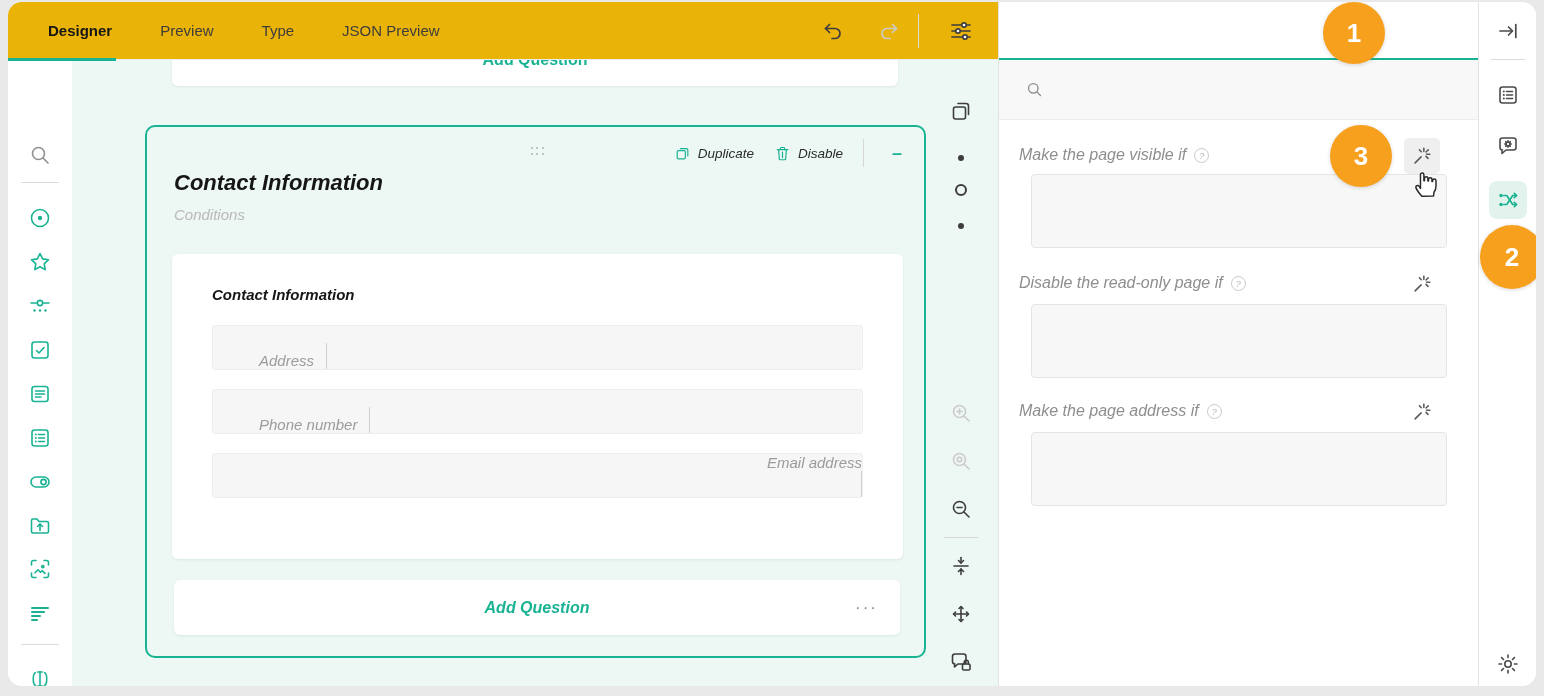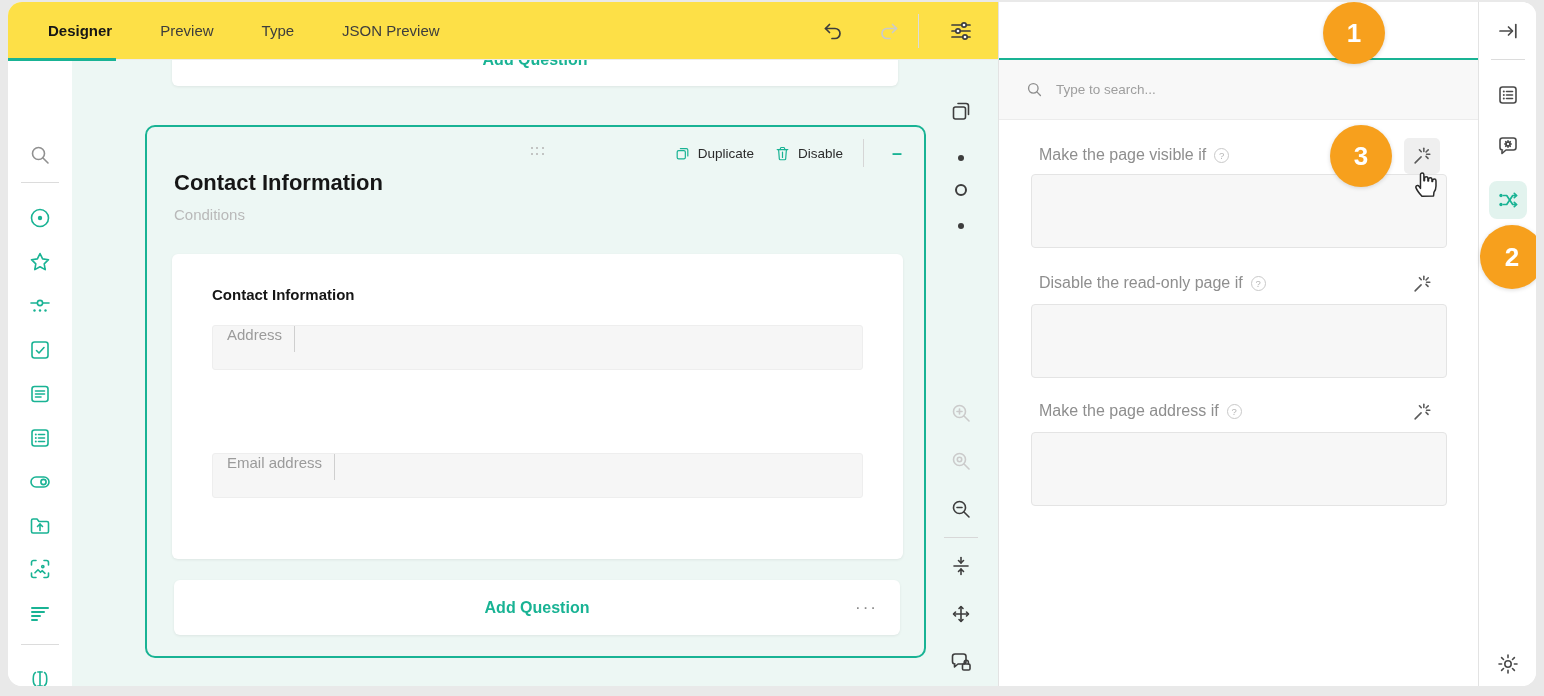--- a/index.html
+++ b/index.html
@@ -13,21 +13,21 @@
   *{box-sizing:border-box;margin:0;padding:0;}
   html,body{width:1544px;height:696px;}
   body{
     position:relative;background:#e9e9e9;overflow:hidden;
     font-family:"Liberation Sans",sans-serif;color:var(--ink);
   }
   .app{position:absolute;left:8px;top:2px;width:1528px;height:684px;background:#fff;
        border-radius:14px;overflow:hidden;}
 
   
-  .header-left{position:absolute;left:0;top:0;width:990px;height:58px;background:#fde047;
+  .header-left{position:absolute;left:0;top:0;width:990px;height:58px;background:#eab308;
                border-bottom:1px solid #ececec;z-index:6;}
   .tabs{display:flex;height:100%;align-items:center;padding-left:16px;}
   .tab{padding:0 24px;font-size:15px;color:#3d3d3d;cursor:pointer;}
   .tab.active{font-weight:bold;color:var(--ink);}
   .designer-underline{position:absolute;left:0;bottom:-2px;width:108px;height:3px;background:var(--accent);}
   .hdr-icon{position:absolute;top:17px;width:24px;height:24px;}
   .hdr-sep{position:absolute;left:910px;top:12px;width:1px;height:34px;background:#dcdcdc;}
 
   
   .cond-header{position:absolute;left:991px;top:0;width:479px;height:58px;background:#fff;
@@ -43,35 +43,35 @@
   .tb-icon.gray{color:#909090;}
   .tb-div{position:absolute;left:13px;width:38px;height:1px;background:#dcdcdc;}
 
   
   .canvas{position:absolute;left:64px;top:58px;width:926px;height:626px;background:var(--canvas);
           overflow:hidden;z-index:1;}
   .card{background:#fff;border-radius:6px;box-shadow:0 1px 3px rgba(0,0,0,.07);}
   .top-addq{position:absolute;left:100px;top:-26px;width:726px;height:52px;line-height:52px;
             text-align:center;color:var(--accent);font-weight:bold;font-size:16px;}
   .page-panel{position:absolute;left:73px;top:65px;width:781px;height:533px;
-              border:2px solid var(--accent);border-radius:10px;}
+              border:2px solid var(--accent);border-radius:10px;font-style:italic;}
   .drag-dots{position:absolute;left:384px;top:20px;width:14px;height:9px;display:grid;
              grid-template-columns:repeat(3,1fr);grid-template-rows:repeat(2,1fr);gap:2px;cursor:grab;}
   .drag-dots i{width:2px;height:2px;border-radius:50%;background:#b3b3b3;}
   .panel-actions{position:absolute;right:14px;top:12px;display:flex;align-items:center;gap:20px;}
   .p-act{display:flex;align-items:center;gap:7px;font-size:13.5px;color:#2b2b2b;cursor:pointer;}
   .p-act svg{color:var(--accent);}
   .p-act-sep{width:1px;height:28px;background:#d6d6d6;}
   .p-collapse{color:var(--accent);font-size:18px;font-weight:bold;padding:0 8px;cursor:pointer;}
   .page-title{position:absolute;left:27px;top:43px;font-size:22px;font-weight:bold;color:var(--ink);}
   .page-desc{position:absolute;left:27px;top:79px;font-size:15px;color:#b9b9b9;}
   .q-card{position:absolute;left:25px;top:127px;width:731px;height:305px;}
   .q-title{position:absolute;left:40px;top:32px;font-size:15px;font-weight:bold;color:var(--ink);}
   .mt-row{position:absolute;left:40px;width:651px;height:45px;background:#f6f6f6;
-          border:1px solid #eeeeee;border-radius:3px;display:flex;align-items:flex-start;}
+          border:1px solid #eeeeee;border-radius:3px;display:flex;align-items:flex-end;padding-left:32px;}
   .mt-label{padding-left:14px;font-size:15px;color:#9b9b9b;}
   .mt-sep{width:1px;height:26px;background:#cfcfcf;margin-left:12px;}
   .addq-card{position:absolute;left:27px;top:453px;width:726px;height:55px;display:flex;
              align-items:center;justify-content:center;cursor:pointer;}
   .addq-label{color:var(--accent);font-weight:bold;font-size:16px;}
   .addq-more{position:absolute;right:22px;top:50%;transform:translateY(-50%);color:#8a8a8a;
              font-size:17px;letter-spacing:2px;cursor:pointer;}
 
   
   .mid-icon{position:absolute;left:877px;width:24px;height:24px;color:#3d3d3d;cursor:pointer;}
@@ -80,21 +80,21 @@
   .pdot{position:absolute;left:886px;width:6px;height:6px;border-radius:50%;background:#3d3d3d;cursor:pointer;}
   .pdot.current{left:883px;width:12px;height:12px;background:transparent;border:2px solid #3d3d3d;}
 
   
   .cond-body{position:absolute;left:991px;top:58px;width:479px;height:626px;background:#fff;z-index:3;}
   .search-bar{position:absolute;left:0;top:0;width:100%;height:60px;background:#f8f8f8;
               border-bottom:1px solid #ececec;display:flex;align-items:center;padding-left:26px;gap:12px;}
   .search-input{border:0;outline:0;background:transparent;font-size:13.5px;color:#444;width:330px;
                 font-family:"Liberation Sans",sans-serif;}
   .search-input::placeholder{color:#9e9e9e;}
-  .cond-group{position:absolute;left:40px;width:416px;}
+  .cond-group{position:absolute;left:20px;width:416px;font-style:italic;}
   .cond-label{display:flex;align-items:center;gap:8px;font-size:16px;color:var(--gray);}
   .help-dot{width:15px;height:15px;border-radius:50%;border:1.3px solid #c9c9c9;color:#b5b5b5;
             font-size:9.5px;display:inline-flex;align-items:center;justify-content:center;}
   .cond-area{position:absolute;left:32px;width:416px;height:74px;background:#f7f7f7;
              border:1px solid #e4e4e4;border-radius:4px;cursor:text;}
   .wand-btn{position:absolute;width:36px;height:36px;border-radius:5px;display:flex;align-items:center;
             justify-content:center;color:#5a5a5a;cursor:pointer;}
   .wand-btn.hover{background:#efefef;}
 
   
@@ -292,21 +292,25 @@
 
       <div class="page-title">Contact Information</div>
       <div class="page-desc">Conditions</div>
 
       <div class="card q-card">
         <div class="q-title">Contact Information</div>
         <div class="mt-row" style="top:71px;">
           <span class="mt-label">Address</span>
           <span class="mt-sep"></span>
         </div>
-        <div class="mt-row" style="top:199px;">
+        <div class="mt-row" style="top:135px;">
+          <span class="mt-label">Phone number</span>
+          <span class="mt-sep"></span>
+        </div>
+        <div class="mt-row" style="top:199px;flex-direction:column;">
           <span class="mt-label">Email address</span>
           <span class="mt-sep"></span>
         </div>
       </div>
 
       <div class="card addq-card">
         <span class="addq-label">Add Question</span>
         <span class="addq-more">···</span>
       </div>
     </div>
@@ -371,21 +375,20 @@
         </svg>
     </div>
   </div>
 
   <div class="cond-body">
     <div class="search-bar">
       <svg viewBox="0 0 24 24" width="19" height="19" fill="none" stroke="#8e8e8e" stroke-width="1.7" stroke-linecap="round">
           <circle cx="10.5" cy="10.5" r="6"></circle>
           <line x1="15" y1="15" x2="19.5" y2="19.5"></line>
         </svg>
-      <input class="search-input" type="text" placeholder="Type to search..." style="">
     </div>
 
     <div class="cond-group" style="top:86px;">
       <div class="cond-label">
         <span>Make the page visible if</span>
         <span class="help-dot">?</span>
       </div>
     </div>
     <div class="wand-btn hover" style="left:405px;top:78px;">
       <svg viewBox="0 0 24 24" width="22" height="22" fill="none" stroke="currentColor" stroke-width="1.7" stroke-linecap="round">

